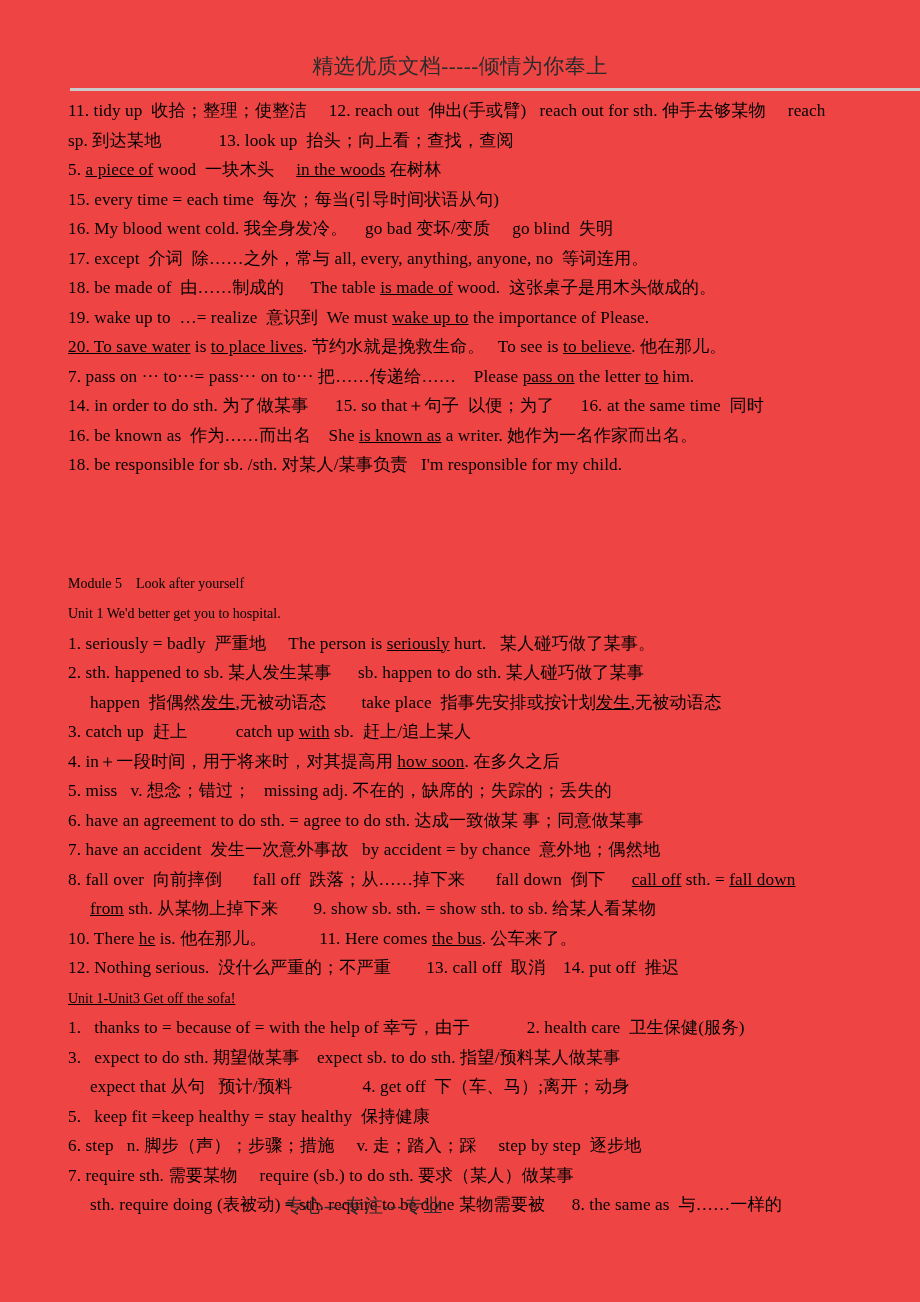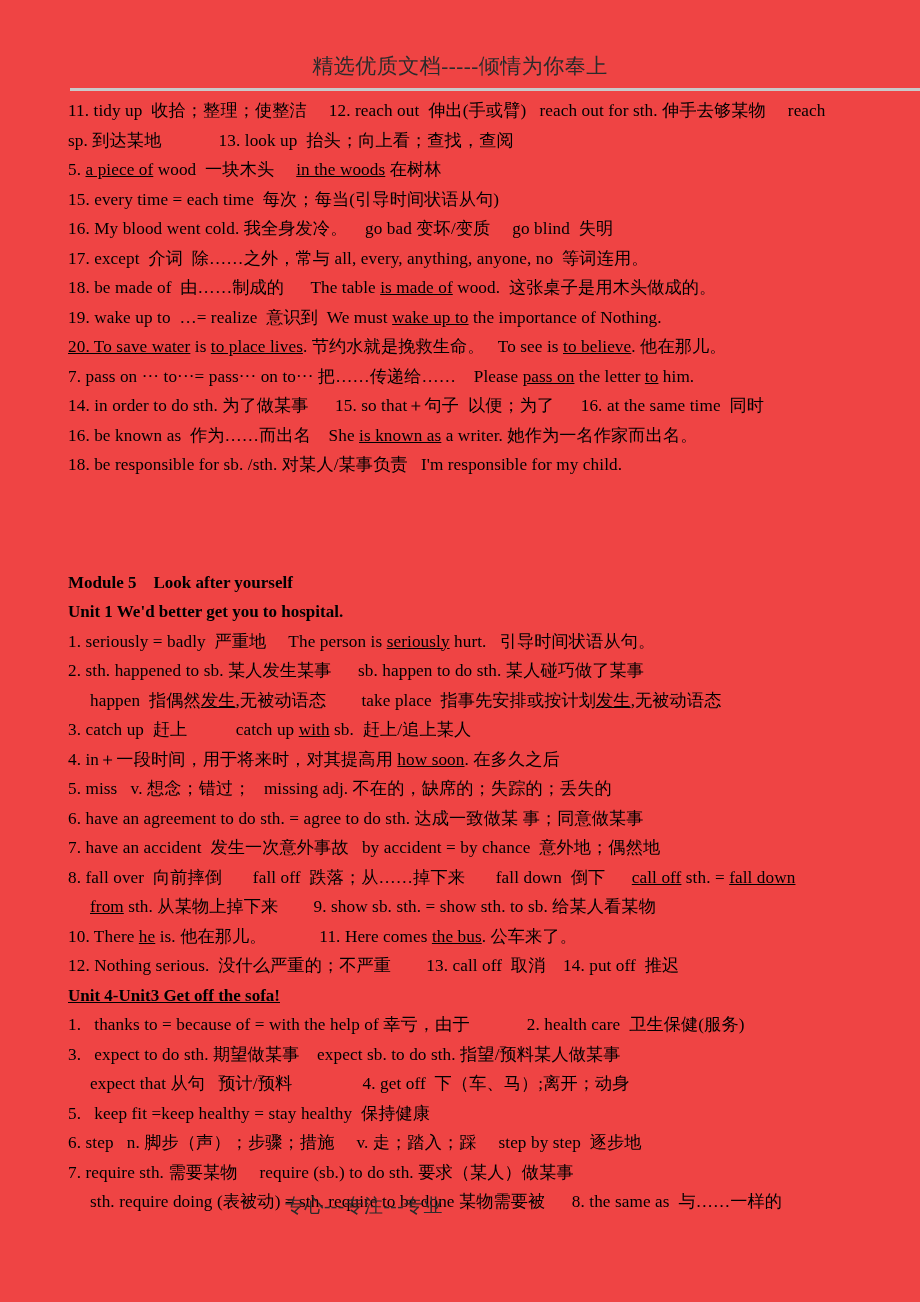--- a/index.html
+++ b/index.html
@@ -48,22 +48,22 @@
     font-size: 17.2px;
     line-height: 29.5px;
     white-space: pre-wrap;
     word-break: normal;
     letter-spacing: 0.1px;
   }
   .line.indent {
     padding-left: 22px;
   }
   .heading {
-    font-weight: bold;
-    font-size: 17px;
+    font-weight: normal;
+    font-size: 14px;
     line-height: 29.5px;
     white-space: pre-wrap;
   }
   .heading.underlined {
     text-decoration: underline;
     display: inline-block;
   }
   .heading-wrap {
     line-height: 29.5px;
   }
@@ -96,38 +96,38 @@
     <div class="line">sp. 到达某地             13. look up  抬头；向上看；查找，查阅</div>
 
     <div class="line"><span>5. </span><u>a piece of</u><span> wood  一块木头     </span><u>in the woods</u><span> 在树林</span></div>
 
     <div class="line">15. every time = each time  每次；每当(引导时间状语从句)</div>
     <div class="line">16. My blood went cold. 我全身发冷。    go bad 变坏/变质     go blind  失明</div>
     <div class="line">17. except  介词  除……之外，常与 all, every, anything, anyone, no  等词连用。</div>
 
     <div class="line"><span>18. be made of  由……制成的      The table </span><u>is made of</u><span> wood.  这张桌子是用木头做成的。</span></div>
 
-    <div class="line"><span>19. wake up to  …= realize  意识到  We must </span><u>wake up to</u><span> the importance of Nothing.</span></div>
+    <div class="line"><span>19. wake up to  …= realize  意识到  We must </span><u>wake up to</u><span> the importance of Please.</span></div>
 
     <div class="line"><u>20. To save water</u><span> is </span><u>to place lives</u><span>. 节约水就是挽救生命。   To see is </span><u>to believe</u><span>. 他在那儿。</span></div>
 
     <div class="line"><span>7. pass on ··· to···= pass··· on to··· 把……传递给……    Please </span><u>pass on</u><span> the letter </span><u>to</u><span> him.</span></div>
 
     <div class="line">14. in order to do sth. 为了做某事      15. so that＋句子  以便；为了      16. at the same time  同时</div>
 
     <div class="line"><span>16. be known as  作为……而出名    She </span><u>is known as</u><span> a writer. 她作为一名作家而出名。</span></div>
 
     <div class="line">18. be responsible for sb. /sth. 对某人/某事负责   I'm responsible for my child.</div>
 
     <div class="gap-block"></div>
 
     <div class="heading-wrap"><span class="heading">Module 5    Look after yourself</span></div>
     <div class="heading-wrap"><span class="heading">Unit 1 We'd better get you to hospital.</span></div>
 
-    <div class="line"><span>1. seriously = badly  严重地     The person is </span><u>seriously</u><span> hurt.   引导时间状语从句。</span></div>
+    <div class="line"><span>1. seriously = badly  严重地     The person is </span><u>seriously</u><span> hurt.   某人碰巧做了某事。</span></div>
 
     <div class="line">2. sth. happened to sb. 某人发生某事      sb. happen to do sth. 某人碰巧做了某事</div>
 
     <div class="line indent"><span>happen  指偶然</span><u>发生</u><span>,无被动语态        take place  指事先安排或按计划</span><u>发生</u><span>,无被动语态</span></div>
 
     <div class="line"><span>3. catch up  赶上           catch up </span><u>with</u><span> sb.  赶上/追上某人</span></div>
 
     <div class="line"><span>4. in＋一段时间，用于将来时，对其提高用 </span><u>how soon</u><span>. 在多久之后</span></div>
 
     <div class="line">5. miss   v. 想念；错过；   missing adj. 不在的，缺席的；失踪的；丢失的</div>
@@ -135,21 +135,21 @@
     <div class="line">7. have an accident  发生一次意外事故   by accident = by chance  意外地；偶然地</div>
 
     <div class="line"><span>8. fall over  向前摔倒       fall off  跌落；从……掉下来       fall down  倒下      </span><u>call off</u><span> sth. = </span><u>fall down</u></div>
 
     <div class="line indent"><u>from</u><span> sth. 从某物上掉下来        9. show sb. sth. = show sth. to sb. 给某人看某物</span></div>
 
     <div class="line"><span>10. There </span><u>he</u><span> is. 他在那儿。            11. Here comes </span><u>the bus</u><span>. 公车来了。</span></div>
 
     <div class="line">12. Nothing serious.  没什么严重的；不严重        13. call off  取消    14. put off  推迟</div>
 
-    <div class="heading-wrap"><span class="heading underlined">Unit 4-Unit3 Get off the sofa!</span></div>
+    <div class="heading-wrap"><span class="heading underlined">Unit 1-Unit3 Get off the sofa!</span></div>
 
     <div class="line">1.   thanks to = because of = with the help of 幸亏，由于             2. health care  卫生保健(服务)</div>
     <div class="line">3.   expect to do sth. 期望做某事    expect sb. to do sth. 指望/预料某人做某事</div>
     <div class="line indent">expect that 从句   预计/预料                4. get off  下（车、马）;离开；动身</div>
     <div class="line">5.   keep fit =keep healthy = stay healthy  保持健康</div>
     <div class="line">6. step   n. 脚步（声）；步骤；措施     v. 走；踏入；踩     step by step  逐步地</div>
     <div class="line">7. require sth. 需要某物     require (sb.) to do sth. 要求（某人）做某事</div>
     <div class="line indent">sth. require doing (表被动) = sth. require to be done 某物需要被      8. the same as  与……一样的</div>
 
   </div>

